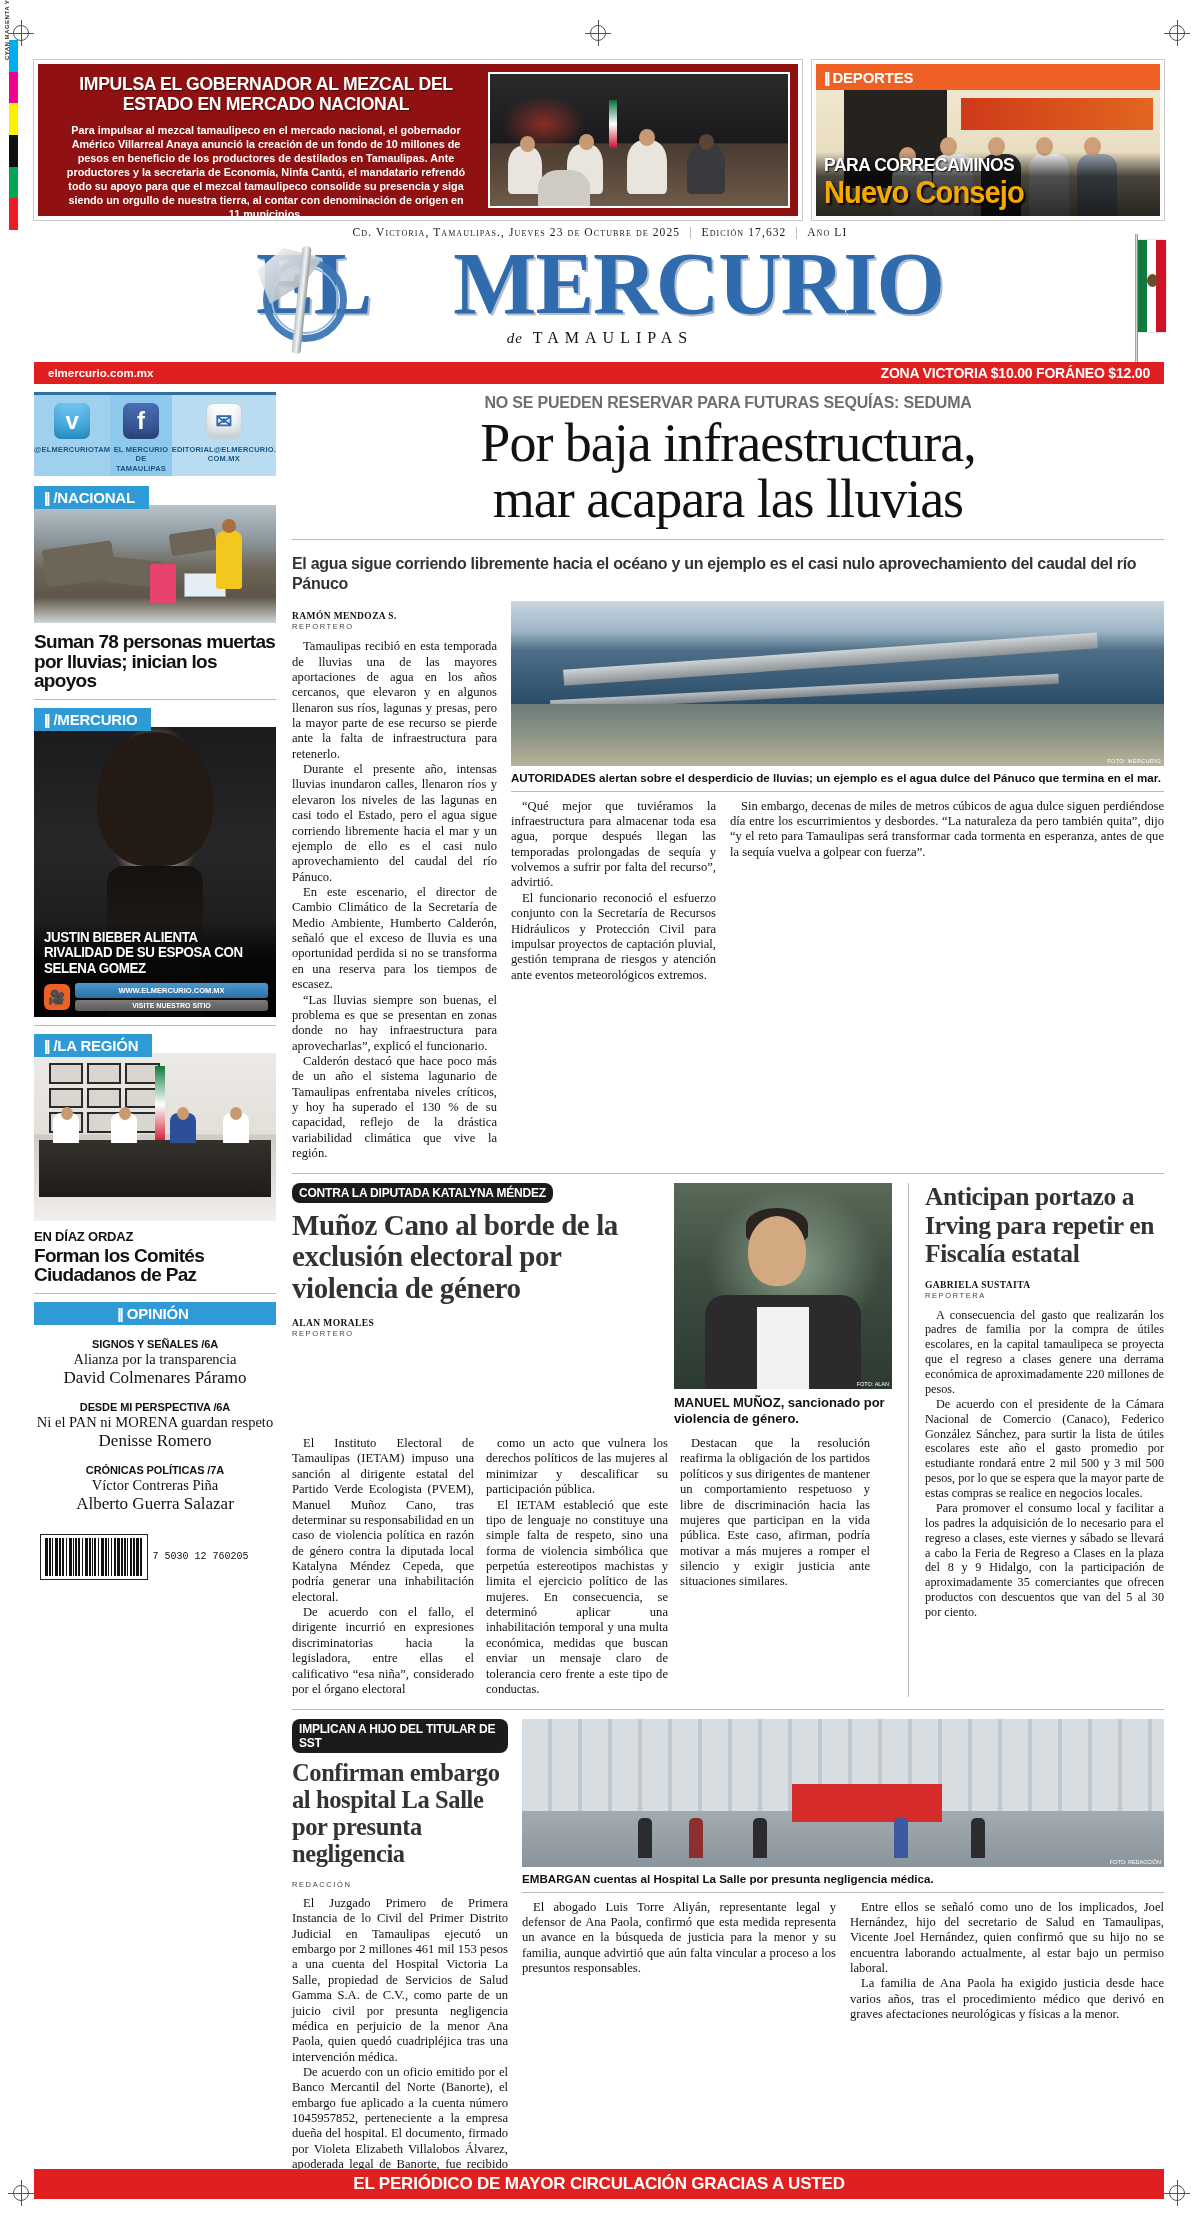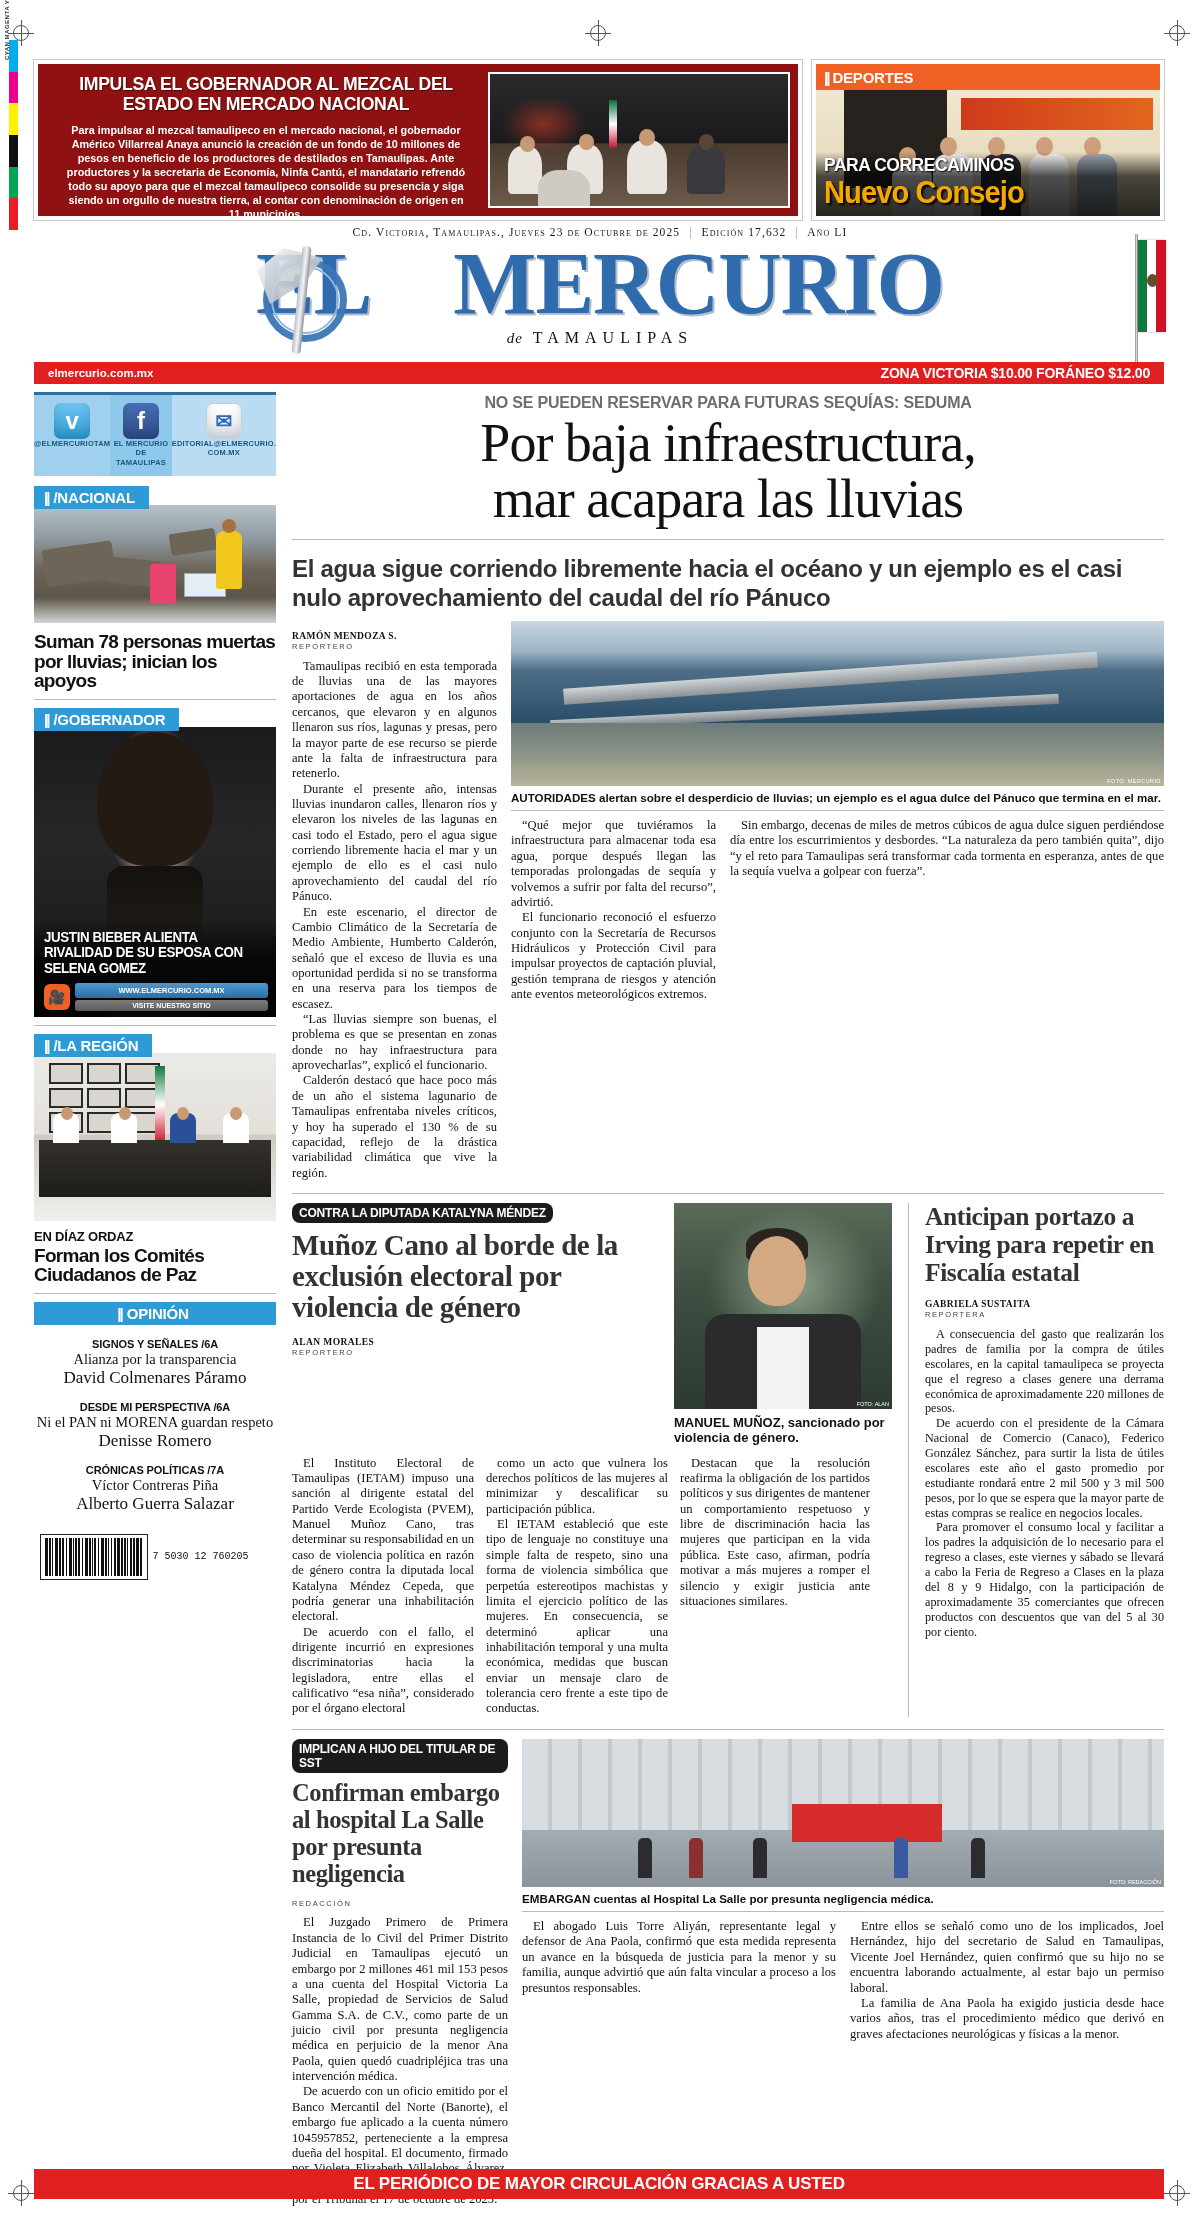--- a/index.html
+++ b/index.html
@@ -222,21 +222,21 @@
   .social .ico {
     width: 36px; height: 36px; border-radius: 7px;
     display:flex; align-items:center; justify-content:center;
     color:#fff; font-size: 24px; font-weight: bold;
     box-shadow: inset 0 -6px 10px rgba(0,0,0,.12);
   }
   .ico.tw { background: linear-gradient(180deg,#6fc4ef,#2a9ad4); }
   .ico.fb { background: linear-gradient(180deg,#4a6fb5,#2d4a86); }
   .ico.mail { background: linear-gradient(180deg,#ffffff,#dfe6ec); color:#2f6bad; font-size:20px; border:1px solid #c5d2dc;}
   .social .lbl {
-    font-size: 7.5px; font-weight: bold; color: #19567f;
+    margin-top: 6px; font-size: 7.5px; font-weight: bold; color: #19567f;
     text-align:center; line-height:1.25; letter-spacing:.2px;
   }
 
   .sect-tag {
     display:inline-block; background:#2e9ad6; color:#fff; font-weight:900;
     font-size: 15px; padding: 3px 14px 3px 10px; letter-spacing:-.2px;
     position: relative; z-index: 3;
   }
   .sect-tag .bars { letter-spacing:-2px; margin-right:5px; }
   .sect-tag.wide { width: 100%; }
@@ -353,21 +353,21 @@
   .main { position: relative; }
   .lead-kicker {
     font-weight:900; font-size:16px; text-align:center; color:#6e6e6e;
     letter-spacing:-.2px; margin-top:2px;
   }
   .lead-head {
     font-family:"Liberation Serif", serif; font-size: 54px; line-height: 1.03;
     text-align: center; color:#111; margin-top: 4px; letter-spacing:-1px;
   }
   .lead-deck {
-    font-weight:900; font-size: 24px; line-height:1.22; color:#333;
+    font-weight:900; font-size: 16px; line-height:1.22; color:#333;
     margin-top: 14px; letter-spacing:-.3px;
   }
   .byline { margin-top:10px; }
   .byline .n { font-family:"Liberation Serif", serif; font-weight:bold; font-size:9.5px; letter-spacing:.4px; }
   .byline .r { font-size:7.5px; letter-spacing:1.6px; color:#444; margin-top:1px; }
 
   .lead-body { display:flex; gap: 14px; margin-top: 8px; }
   .lead-col { width: 205px; }
   p.body {
     font-family:"Liberation Serif", serif; font-size: 12.6px; line-height: 1.22;
@@ -617,21 +617,21 @@
             <div class="person"></div>
           </div>
         </div>
         <div class="rail-head">Suman 78 personas muertas por lluvias; inician los apoyos</div>
       </div>
 
       <div class="rail-sep"></div>
 
       <div style="position:relative;">
         <div class="sect-tag">
-          <span class="bars">||</span><span>/GOBERNADOR</span>
+          <span class="bars">||</span><span>/MERCURIO</span>
         </div>
         <div style="position:relative; width:100%; height:290px; overflow:hidden; margin-top:-4px;">
           <div class="ph-celeb">
             <div class="hair"></div>
             <div class="dress"></div>
           </div>
           <div class="celeb-over">
             <div class="t">JUSTIN BIEBER ALIENTA RIVALIDAD DE SU ESPOSA CON SELENA GOMEZ</div>
             <div class="site-pill">
               <div class="cam">🎥</div>

